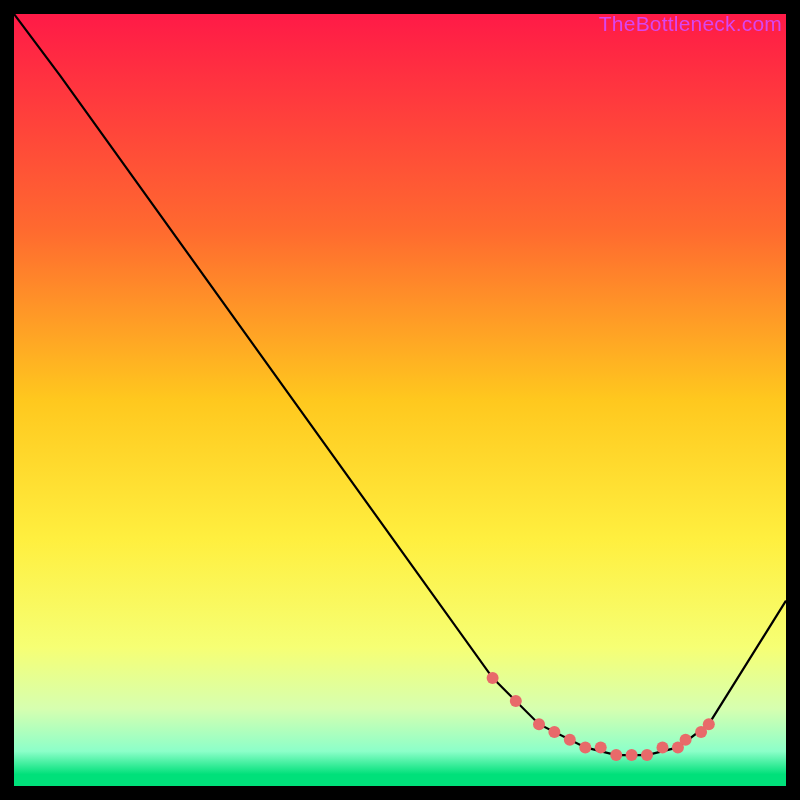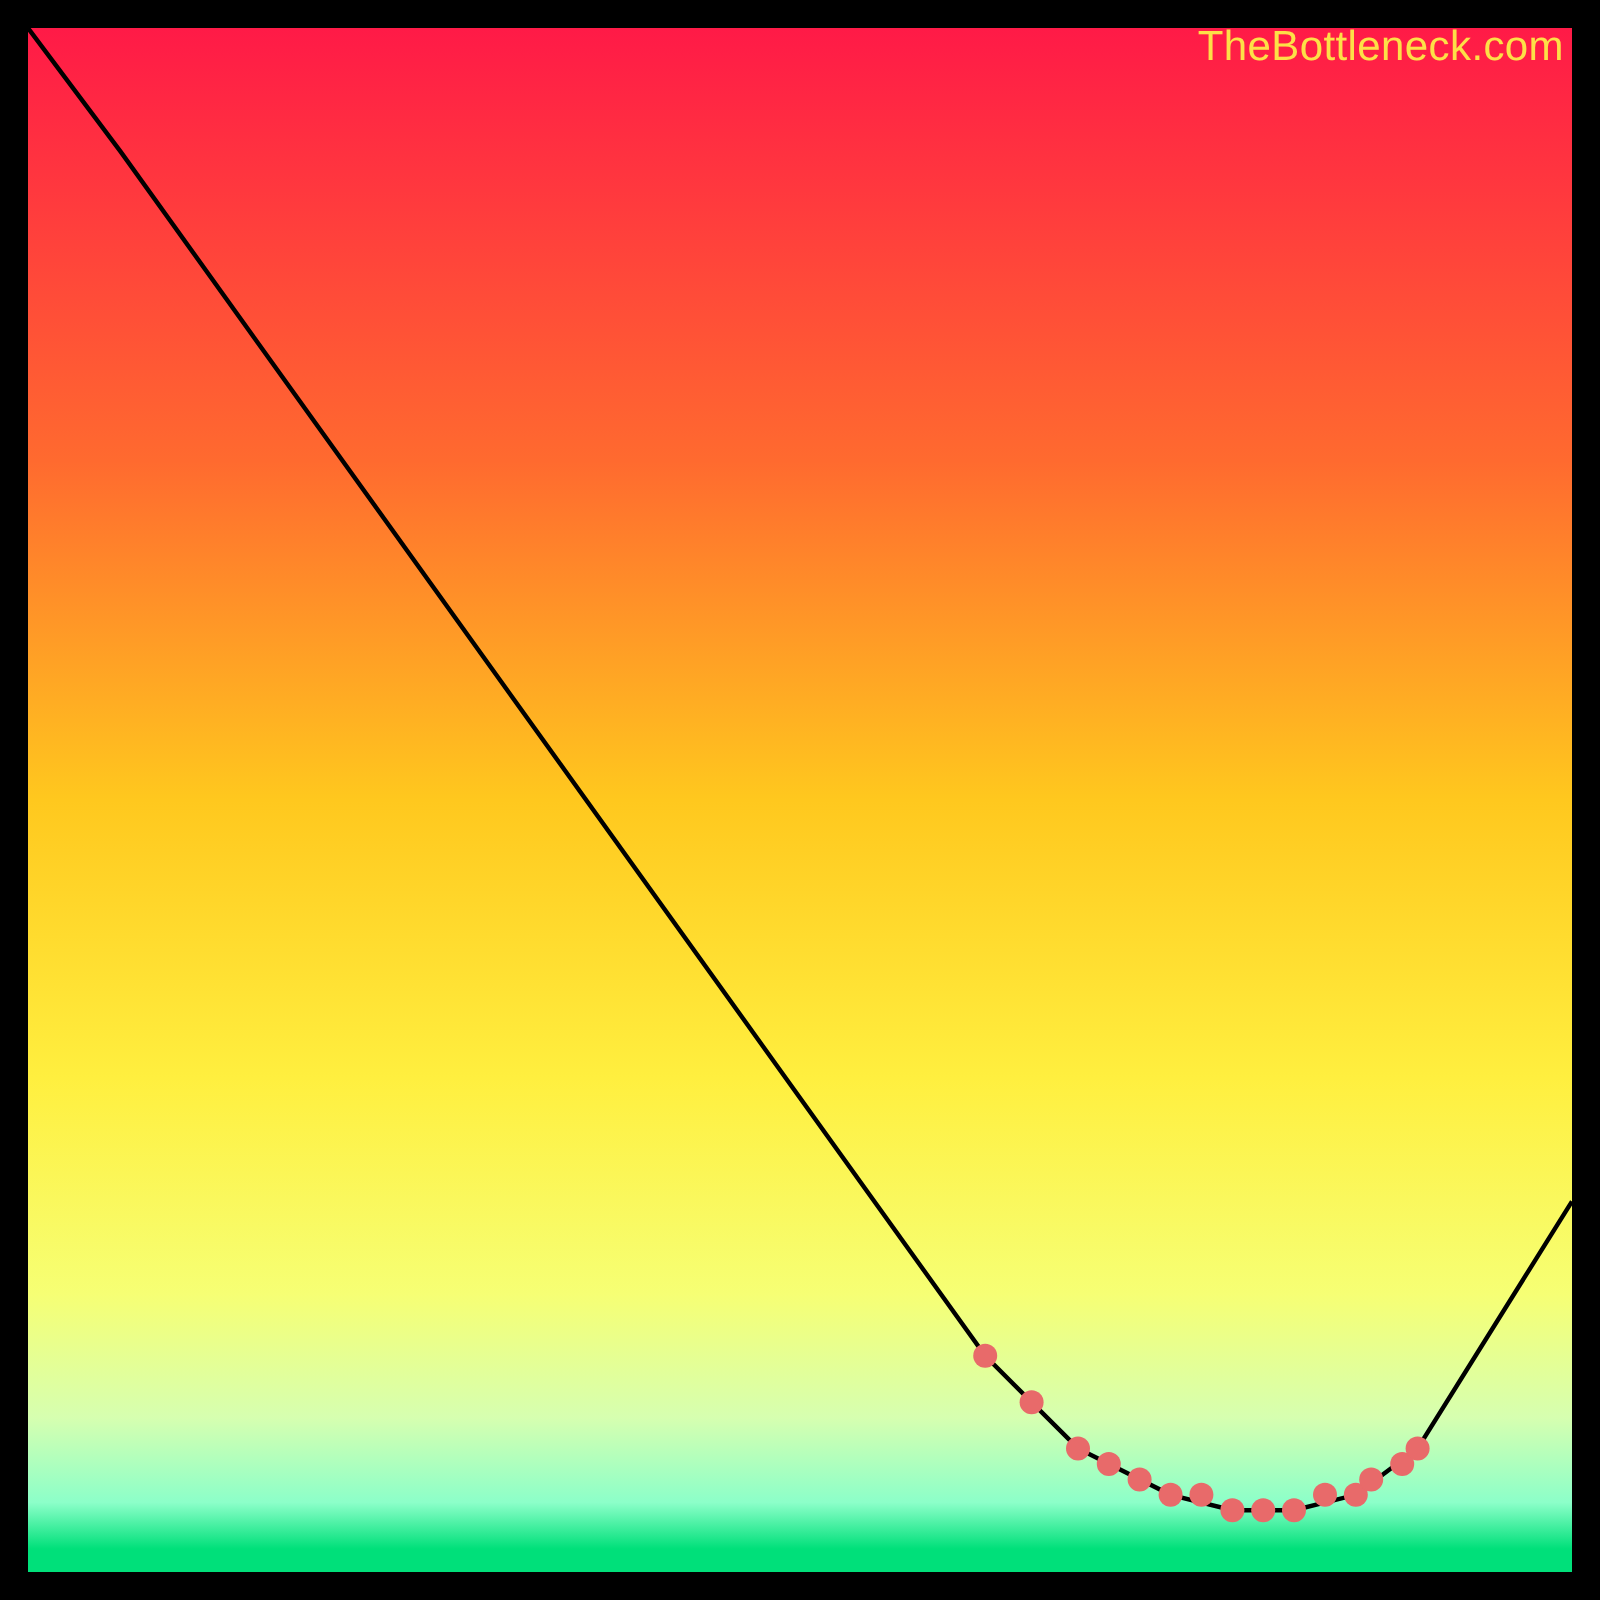--- a/index.html
+++ b/index.html
@@ -23,21 +23,21 @@
     position: absolute;
     left: 0;
     top: 0;
     width: 772px;
     height: 772px;
   }
   .watermark {
     position: absolute;
     top: -2px;
     right: 4px;
-    color: #fde047;
+    color: #d946ef;
     font-size: 21px;
     font-weight: 500;
     letter-spacing: 0.2px;
   }
 </style>
 </head>
 <body>
 
 <div class="frame">
 

